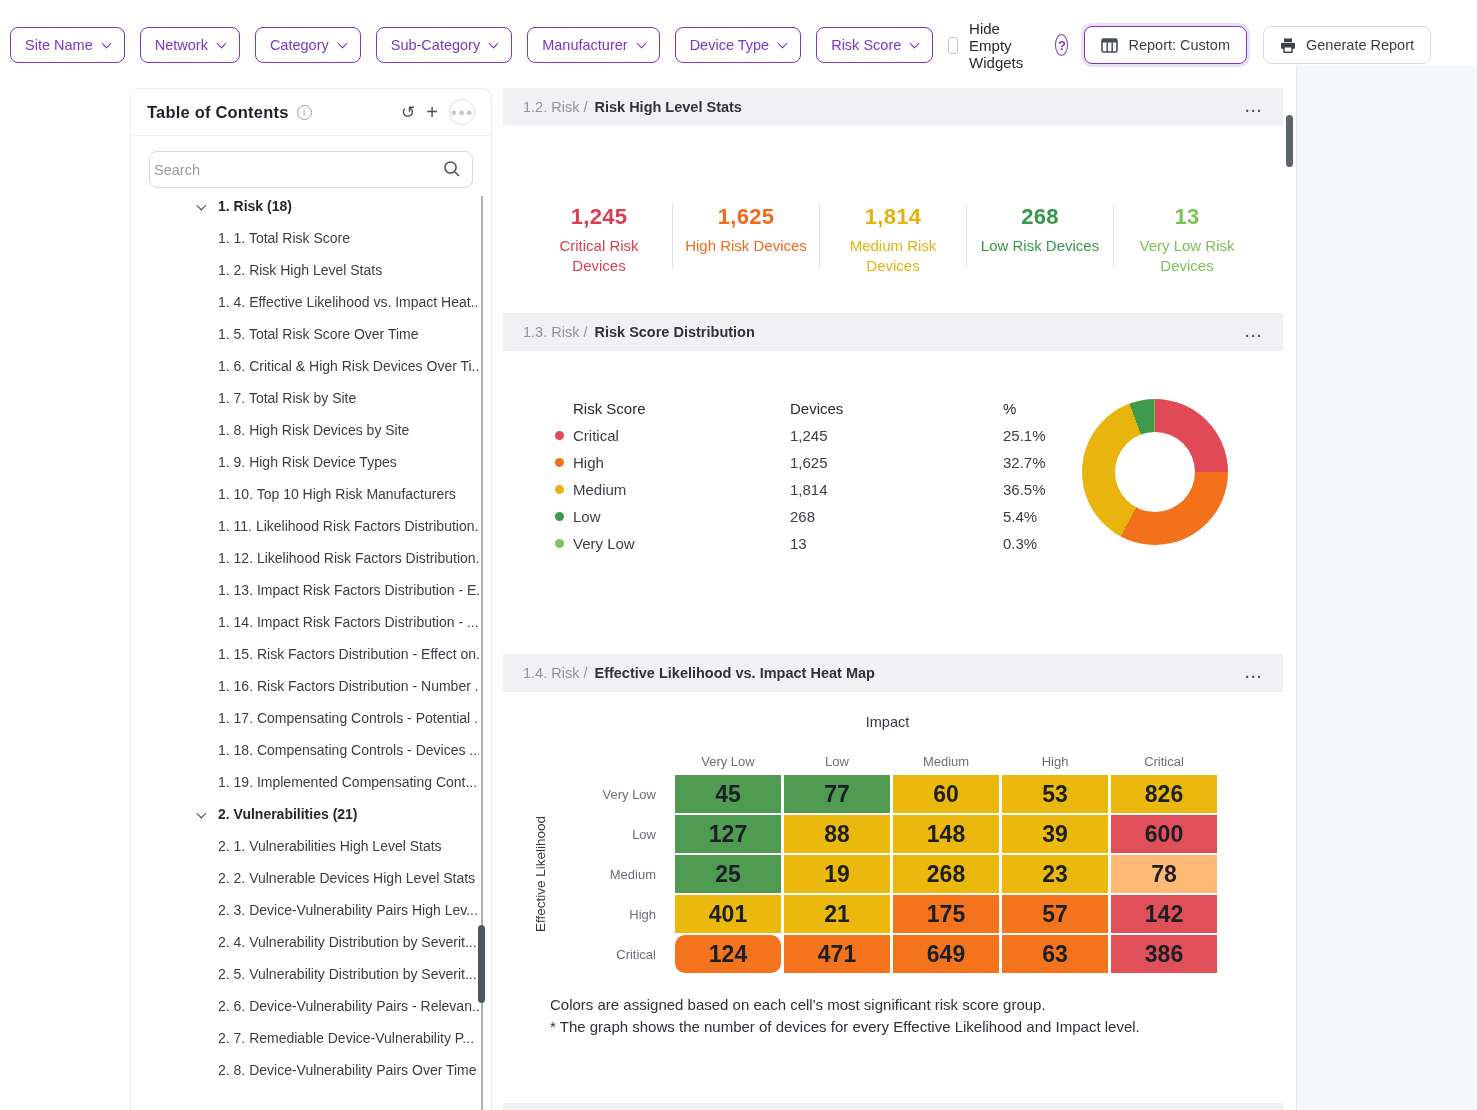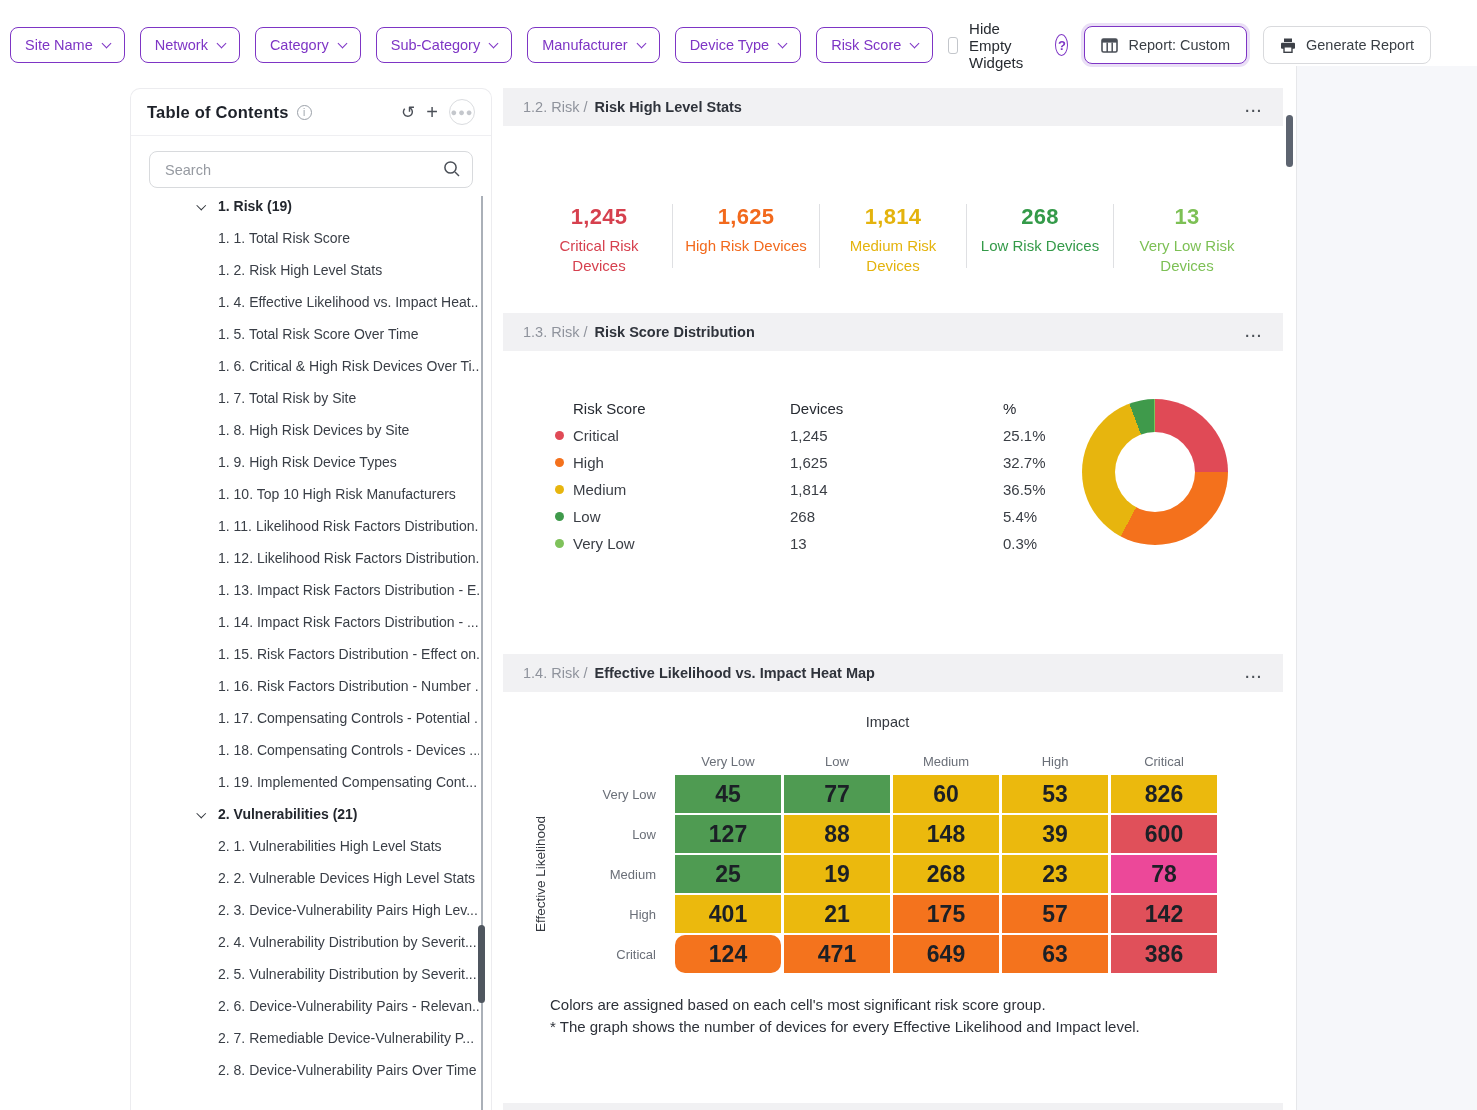--- a/index.html
+++ b/index.html
@@ -34,21 +34,21 @@
   .toc-title { font-size:16.5px; font-weight:700; color:#1d2129; letter-spacing:.2px; }
   .info-circle { width:15px; height:15px; margin-left:8px; border:1.2px solid #9aa0a8; border-radius:50%;
                  color:#9aa0a8; font-size:10px; display:flex; align-items:center; justify-content:center; cursor:pointer; }
   .toc-actions { margin-left:auto; display:flex; align-items:center; gap:11px; color:#4a4f57; }
   .icon-refresh { font-size:17px; cursor:pointer; line-height:1; }
   .icon-plus { font-size:20px; cursor:pointer; line-height:1; font-weight:400; }
   .icon-more-circle { width:26px; height:26px; border:1px solid #dadcdf; border-radius:50%; color:#c4c7cc;
                       display:flex; align-items:center; justify-content:center; font-size:11px; letter-spacing:1px;
                       font-weight:700; cursor:pointer; }
   .toc-search { position:absolute; left:18px; right:18px; top:62px; }
-  .toc-search input { width:100%; height:37px; border:1px solid #d8dadd; border-radius:8px; padding:0 38px 0 15px;
+  .toc-search input { width:100%; height:37px; border:1px solid #d8dadd; border-radius:8px; padding:0 38px 0 4px;
                       font-size:14.5px; font-family:inherit; color:#333; outline:none; }
   .toc-search input::placeholder { color:#969aa1; }
   .search-icon { position:absolute; right:12px; top:9px; }
   .toc-list { position:absolute; top:101px; left:0; right:12px; bottom:0; overflow:hidden; }
   .toc-section { position:relative; height:32px; line-height:32px; padding-left:87px; font-size:14px;
                  font-weight:700; color:#23272e; white-space:nowrap; overflow:hidden; cursor:pointer; }
   .toc-caret { position:absolute; left:67px; top:12px; width:6.5px; height:6.5px;
                border-right:1.7px solid #2f333a; border-bottom:1.7px solid #2f333a; transform:rotate(45deg); }
   .toc-item { height:32px; line-height:32px; padding-left:87px; font-size:14px; color:#393e46;
               white-space:nowrap; overflow:hidden; cursor:pointer; }
@@ -177,21 +177,21 @@
       </span>
     </div>
     <div class="toc-search">
       <input type="text" placeholder="Search" style="">
       <svg class="search-icon" width="18" height="18" viewBox="0 0 18 18">
         <circle cx="7.5" cy="7.5" r="5.6" fill="none" stroke="#4a4f57" stroke-width="1.5"></circle>
         <line x1="12" y1="12" x2="16" y2="16" stroke="#4a4f57" stroke-width="1.5"></line>
       </svg>
     </div>
     <div class="toc-list" id="toc-list">
-        <div class="toc-section"><span class="toc-caret"></span><span>1. Risk (19)</span></div>
+        <div class="toc-section"><span class="toc-caret"></span><span>1. Risk (18)</span></div>
         <div class="toc-item">1. 1. Total Risk Score</div>
         <div class="toc-item">1. 2. Risk High Level Stats</div>
         <div class="toc-item">1. 4. Effective Likelihood vs. Impact Heat...</div>
         <div class="toc-item">1. 5. Total Risk Score Over Time</div>
         <div class="toc-item">1. 6. Critical &amp; High Risk Devices Over Ti...</div>
         <div class="toc-item">1. 7. Total Risk by Site</div>
         <div class="toc-item">1. 8. High Risk Devices by Site</div>
         <div class="toc-item">1. 9. High Risk Device Types</div>
         <div class="toc-item">1. 10. Top 10 High Risk Manufacturers</div>
         <div class="toc-item">1. 11. Likelihood Risk Factors Distribution...</div>
@@ -320,21 +320,21 @@
         <div class="hm-cell" style="background: rgb(79, 155, 82);">127</div>
         <div class="hm-cell" style="background: rgb(235, 185, 13);">88</div>
         <div class="hm-cell" style="background: rgb(235, 185, 13);">148</div>
         <div class="hm-cell" style="background: rgb(235, 185, 13);">39</div>
         <div class="hm-cell" style="background: rgb(224, 80, 90);">600</div>
         <div class="hm-rowlab">Medium</div>
         <div class="hm-cell" style="background: rgb(79, 155, 82);">25</div>
         <div class="hm-cell" style="background: rgb(235, 185, 13);">19</div>
         <div class="hm-cell" style="background: rgb(235, 185, 13);">268</div>
         <div class="hm-cell" style="background: rgb(235, 185, 13);">23</div>
-        <div class="hm-cell" style="background: #ec4899;">78</div>
+        <div class="hm-cell" style="background: #fdba74;">78</div>
         <div class="hm-rowlab">High</div>
         <div class="hm-cell" style="background: rgb(235, 185, 13);">401</div>
         <div class="hm-cell" style="background: rgb(235, 185, 13);">21</div>
         <div class="hm-cell" style="background: rgb(244, 115, 29);">175</div>
         <div class="hm-cell" style="background: rgb(244, 115, 29);">57</div>
         <div class="hm-cell" style="background: rgb(224, 80, 90);">142</div>
         <div class="hm-rowlab">Critical</div>
         <div class="hm-cell" style="background: rgb(244, 115, 29); border-radius: 10px;">124</div>
         <div class="hm-cell" style="background: rgb(244, 115, 29);">471</div>
         <div class="hm-cell" style="background: rgb(244, 115, 29);">649</div>

